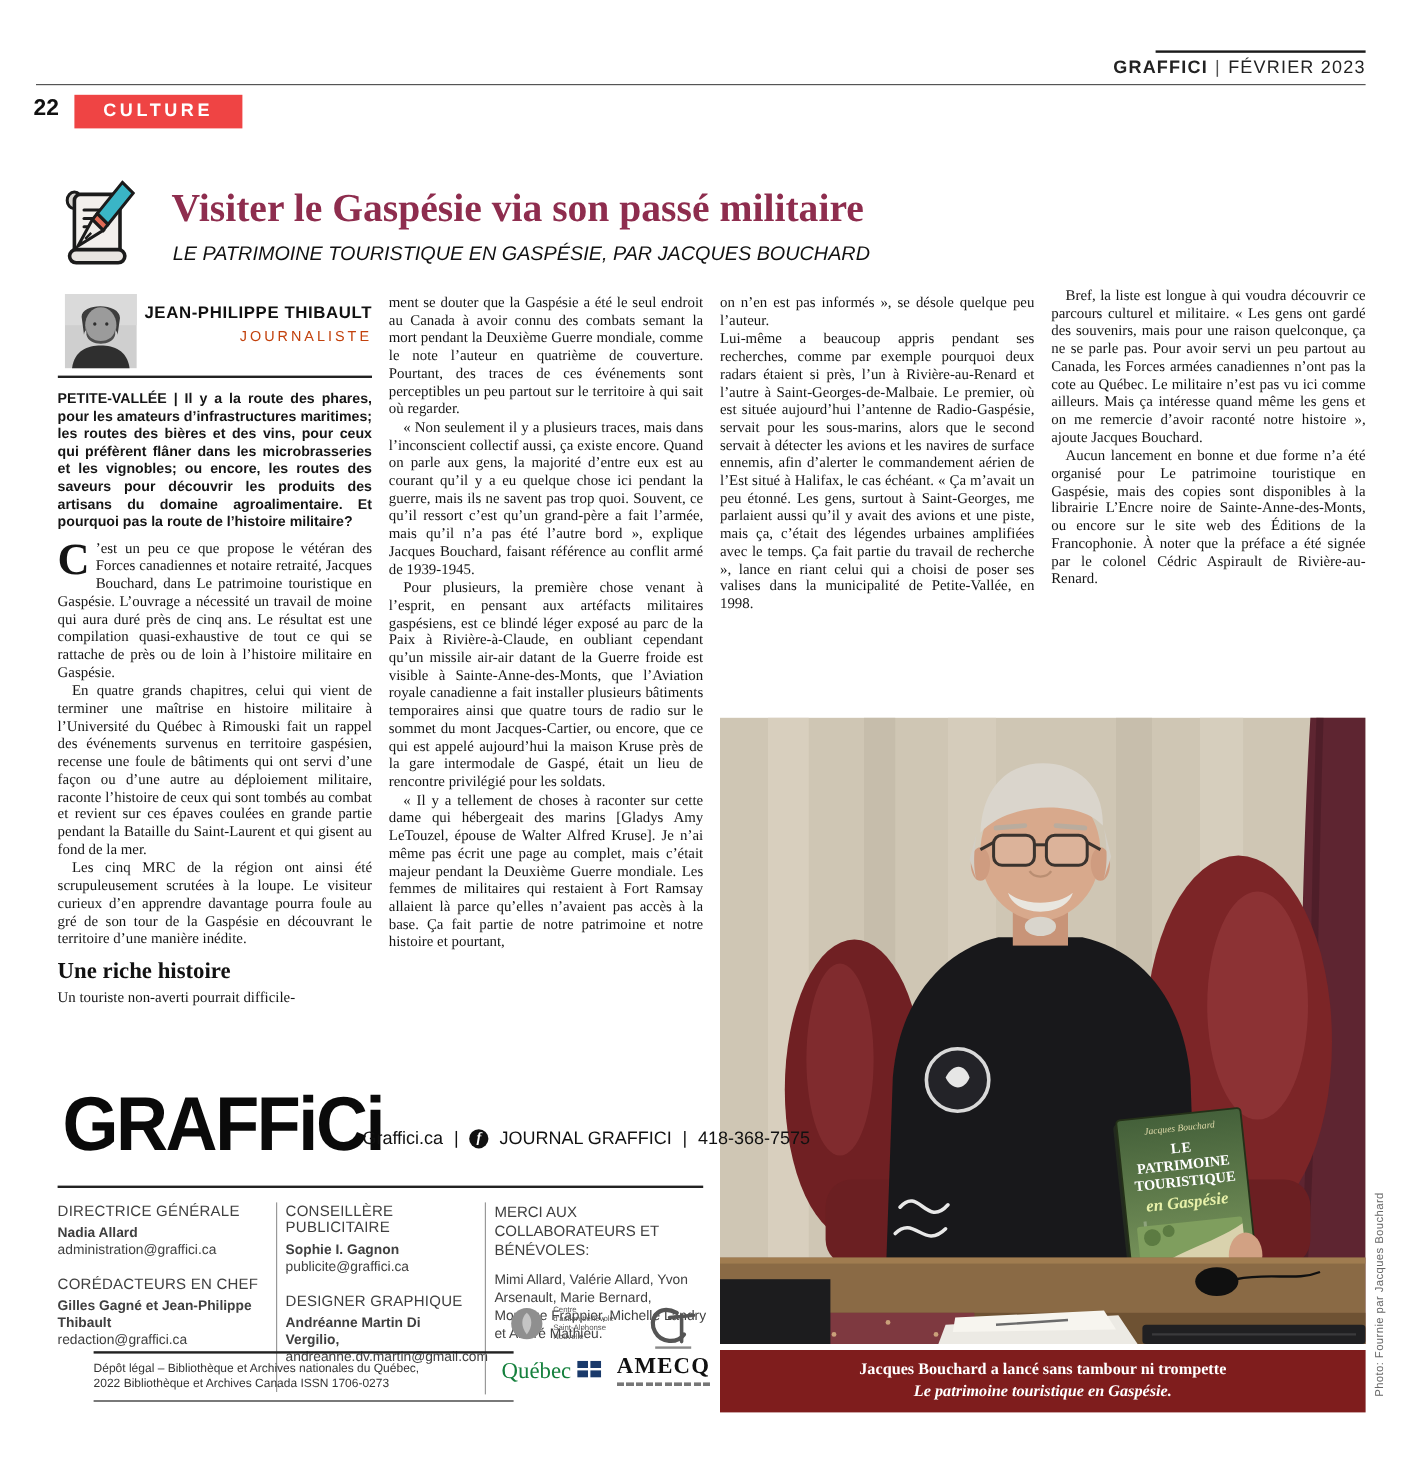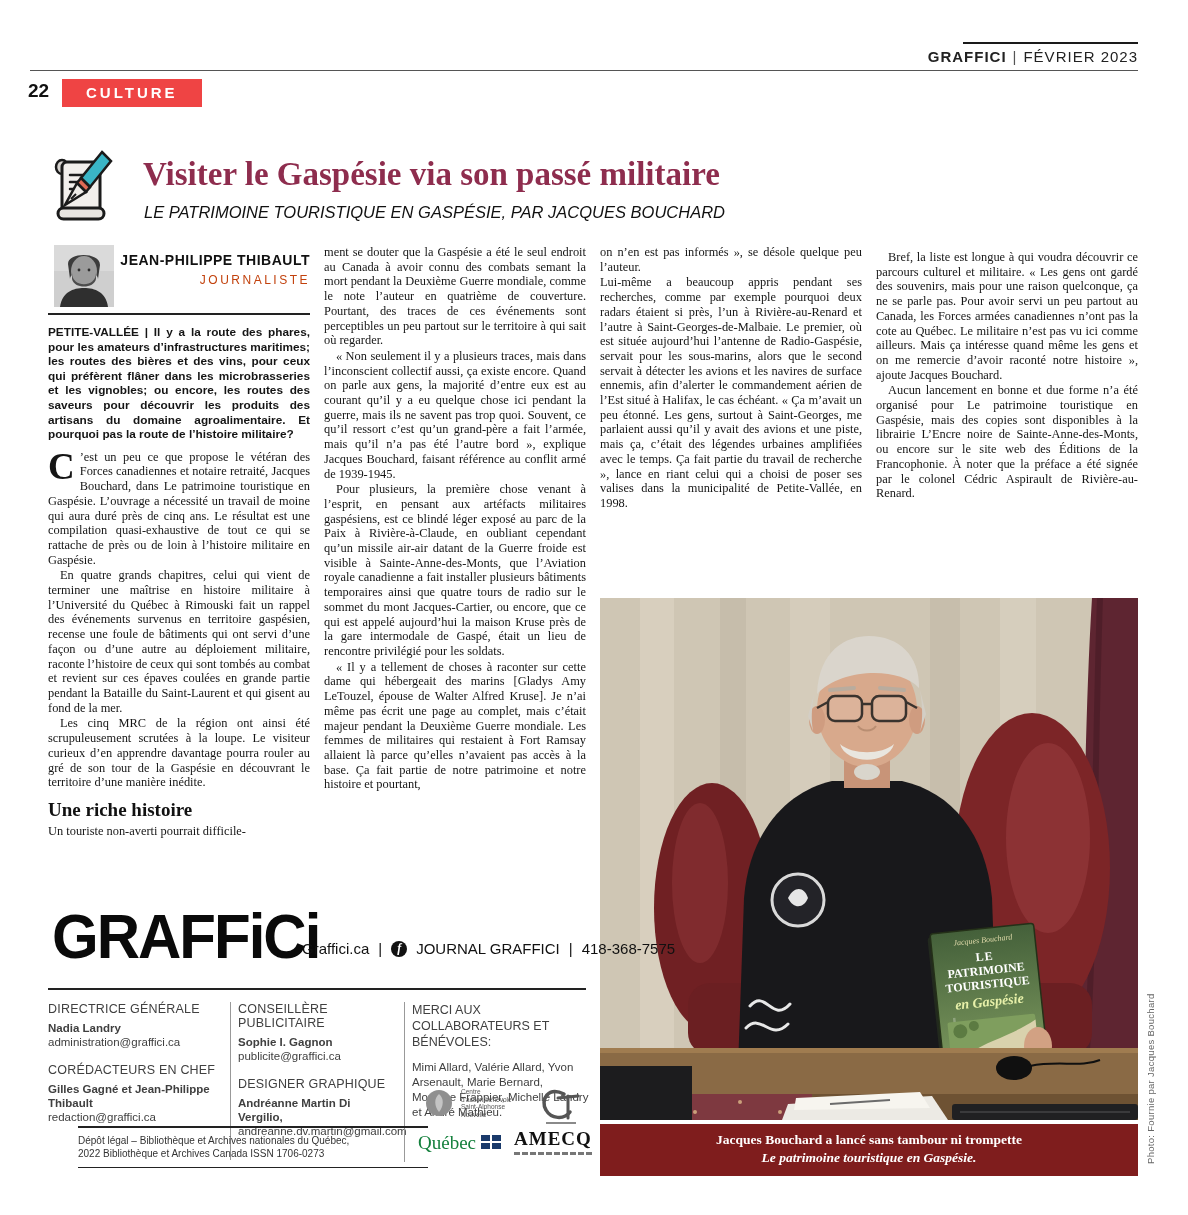--- a/index.html
+++ b/index.html
@@ -24,21 +24,21 @@
   .article-title{left:143px;top:156px;width:900px;
                  font-family:"Liberation Serif",serif;font-weight:bold;font-size:33px;color:#8e2d4e;}
   .article-subtitle{left:144px;top:203px;width:800px;
                     font-family:"Liberation Sans",sans-serif;font-style:italic;font-size:16.5px;color:#111;}
 
   
   .body-col{width:262px;font-size:12.4px;line-height:14.7px;text-align:justify;color:#151515;}
   #col1{left:48px;top:245px;height:662px;overflow:hidden;}
   #col2{left:324px;top:245px;height:662px;overflow:hidden;}
   #col3{left:600px;top:245px;height:348px;overflow:hidden;}
-  #col4{left:876px;top:250px;height:348px;overflow:hidden;}
+  #col4{left:876px;top:239px;height:348px;overflow:hidden;}
   .para{margin:0 0 1px 0;}
   .para.indent{text-indent:12px;}
   .lead{font-family:"Liberation Sans",sans-serif;font-weight:bold;font-size:11.8px;line-height:14.6px;margin:0 0 8px 0;}
   .dropcap{float:left;font-family:"Liberation Serif",serif;font-weight:bold;font-size:37px;line-height:29px;padding:2px 5px 0 0;}
   .subhead{font-family:"Liberation Serif",serif;font-weight:bold;font-size:19px;text-align:left;margin:13px 0 6px 0;color:#111;}
 
   
   .author-card{position:relative;height:66px;margin-bottom:2px;}
   .author-photo{position:absolute;left:6px;top:0;width:60px;height:62px;}
   .author-names{position:absolute;right:0;top:8px;text-align:right;font-family:"Liberation Sans",sans-serif;}
@@ -138,21 +138,21 @@
       </div>
       <div class="author-names">
         <div class="author-name">JEAN-PHILIPPE THIBAULT</div>
         <div class="author-role">JOURNALISTE</div>
       </div>
     </div>
     <div class="author-rule"></div>
     <p class="lead">PETITE-VALLÉE | Il y a la route des phares, pour les amateurs d’infrastructures maritimes; les routes des bières et des vins, pour ceux qui préfèrent flâner dans les microbrasseries et les vignobles; ou encore, les routes des saveurs pour découvrir les produits des artisans du domaine agroalimentaire. Et pourquoi pas la route de l’histoire militaire?</p>
     <p class="para"><span class="dropcap">C</span><span>’est un peu ce que propose le vétéran des Forces canadiennes et notaire retraité, Jacques Bouchard, dans Le patrimoine touristique en Gaspésie. L’ouvrage a nécessité un travail de moine qui aura duré près de cinq ans. Le résultat est une compilation quasi-exhaustive de tout ce qui se rattache de près ou de loin à l’histoire militaire en Gaspésie.</span></p>
     <p class="para indent">En quatre grands chapitres, celui qui vient de terminer une maîtrise en histoire militaire à l’Université du Québec à Rimouski fait un rappel des événements survenus en territoire gaspésien, recense une foule de bâtiments qui ont servi d’une façon ou d’une autre au déploiement militaire, raconte l’histoire de ceux qui sont tombés au combat et revient sur ces épaves coulées en grande partie pendant la Bataille du Saint-Laurent et qui gisent au fond de la mer.</p>
-    <p class="para indent">Les cinq MRC de la région ont ainsi été scrupuleusement scrutées à la loupe. Le visiteur curieux d’en apprendre davantage pourra rouler au gré de son tour de la Gaspésie en découvrant le territoire d’une manière inédite.</p>
+    <p class="para indent">Les cinq MRC de la région ont ainsi été scrupuleusement scrutées à la loupe. Le visiteur curieux d’en apprendre davantage pourra foule au gré de son tour de la Gaspésie en découvrant le territoire d’une manière inédite.</p>
     <h3 class="subhead">Une riche histoire</h3>
     <p class="para">Un touriste non-averti pourrait difficile-</p>
   </div>
 
   <div id="col2" class="abs body-col">
     <p class="para">ment se douter que la Gaspésie a été le seul endroit au Canada à avoir connu des combats semant la mort pendant la Deuxième Guerre mondiale, comme le note l’auteur en quatrième de couverture. Pourtant, des traces de ces événements sont perceptibles un peu partout sur le territoire à qui sait où regarder.</p>
     <p class="para indent">« Non seulement il y a plusieurs traces, mais dans l’inconscient collectif aussi, ça existe encore. Quand on parle aux gens, la majorité d’entre eux est au courant qu’il y a eu quelque chose ici pendant la guerre, mais ils ne savent pas trop quoi. Souvent, ce qu’il ressort c’est qu’un grand-père a fait l’armée, mais qu’il n’a pas été l’autre bord », explique Jacques Bouchard, faisant référence au conflit armé de 1939-1945.</p>
     <p class="para indent">Pour plusieurs, la première chose venant à l’esprit, en pensant aux artéfacts militaires gaspésiens, est ce blindé léger exposé au parc de la Paix à Rivière-à-Claude, en oubliant cependant qu’un missile air-air datant de la Guerre froide est visible à Sainte-Anne-des-Monts, que l’Aviation royale canadienne a fait installer plusieurs bâtiments temporaires ainsi que quatre tours de radio sur le sommet du mont Jacques-Cartier, ou encore, que ce qui est appelé aujourd’hui la maison Kruse près de la gare intermodale de Gaspé, était un lieu de rencontre privilégié pour les soldats.</p>
     <p class="para indent">« Il y a tellement de choses à raconter sur cette dame qui hébergeait des marins [Gladys Amy LeTouzel, épouse de Walter Alfred Kruse]. Je n’ai même pas écrit une page au complet, mais c’était majeur pendant la Deuxième Guerre mondiale. Les femmes de militaires qui restaient à Fort Ramsay allaient là parce qu’elles n’avaient pas accès à la base. Ça fait partie de notre patrimoine et notre histoire et pourtant,</p>
   </div>
@@ -264,21 +264,21 @@
     <span>|</span>
     <span class="fb-icon">f</span>
     <span>JOURNAL GRAFFICI</span>
     <span>|</span>
     <span>418-368-7575</span>
   </div>
   <div class="abs footer-rule"></div>
 
   <div id="staff-col-0" class="abs staff-col">
     <div class="staff-heading">DIRECTRICE GÉNÉRALE</div>
-    <div class="staff-name">Nadia Landry</div>
+    <div class="staff-name">Nadia Allard</div>
     <div class="staff-email">administration@graffici.ca</div>
     <div class="staff-heading">CORÉDACTEURS EN CHEF</div>
     <div class="staff-name">Gilles Gagné et Jean-Philippe Thibault</div>
     <div class="staff-email">redaction@graffici.ca</div>
   </div>
   <div id="divider-1" class="abs staff-divider"></div>
   <div id="staff-col-1" class="abs staff-col">
     <div class="staff-heading">CONSEILLÈRE PUBLICITAIRE</div>
     <div class="staff-name">Sophie I. Gagnon</div>
     <div class="staff-email">publicite@graffici.ca</div>

